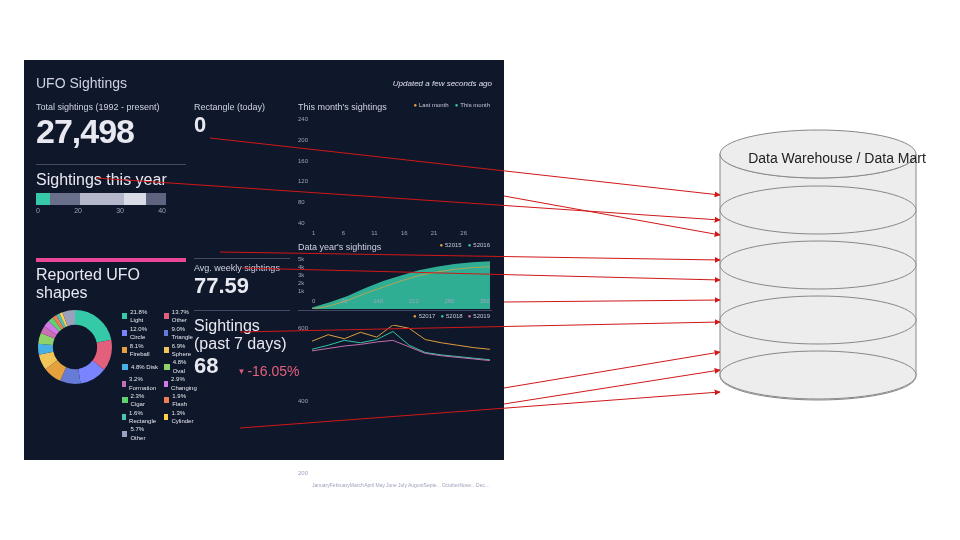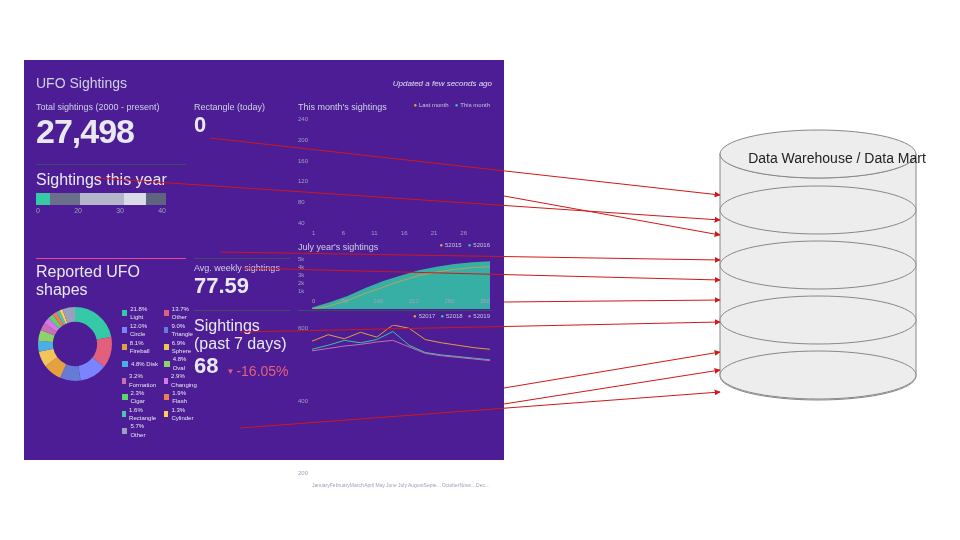--- a/index.html
+++ b/index.html
@@ -12,21 +12,21 @@
     overflow: hidden;
   }
 
   
   .dashboard {
     position: absolute;
     left: 24px;
     top: 60px;
     width: 480px;
     height: 400px;
-    background: #4c1d95;
+    background: #0f172a;
     color: #e8e9f0;
     padding: 10px 12px;
     display: grid;
     grid-template-columns: 150px 96px 1fr;
     grid-template-rows: 26px 56px 20px 46px 10px 46px 110px 64px;
     gap: 6px 8px;
   }
   .title-row { grid-column: 1 / span 3; grid-row: 1; display:flex; align-items:center; justify-content:space-between;}
   .dash-title { font-size: 14px; font-weight: 400; color:#cfd2e2; }
   .updated { font-size: 8px; font-style: italic; color:#dfe0ee; }
@@ -43,21 +43,21 @@
   
   .year-block { grid-column: 1; grid-row: 3 / span 2; border-top:1px solid #444966; padding-top:6px;}
   .minibar { display:flex; height:12px; width:130px; margin-top:4px; gap:0;}
   .minibar span { display:block; height:100%; }
   .minibar-scale { display:flex; justify-content:space-between; font-size:7px; color:#9ea2bc; margin-top:2px; width:130px;}
 
   .avg-daily  { grid-column:2; grid-row:4; border-top:1px solid #444966; padding-top:4px;}
   .avg-weekly { grid-column:2; grid-row:6; border-top:1px solid #444966; padding-top:4px;}
 
   
-  .shapes-block { grid-column: 1; grid-row: 6 / span 2; border-top:1px solid #ec4899; padding-top:4px;}
+  .shapes-block { grid-column: 1; grid-row: 6 / span 2; border-top:4px solid #ec4899; padding-top:4px;}
   .shapes-body { display:flex; gap:8px; margin-top:6px;}
   .donut svg { width: 78px; height:78px; }
   .legend { display:grid; grid-template-columns:auto auto; gap:0 6px; font-size:6px; line-height:1.4;}
   .lg-item { display:flex; align-items:center; gap:3px;}
   .lg-sw { width:6px; height:6px;}
 
   
   .bar-card { grid-column:3; grid-row:2 / span 3; position:relative; }
   .bar-legend { position:absolute; top:0; right:2px; font-size:6px; color:#c7c9da; display:flex; gap:6px;}
   .bar-legend span::before{content:"●"; margin-right:2px;}
@@ -77,21 +77,21 @@
   .area-legend { position:absolute; top:0; right:2px; font-size:6px; color:#c7c9da; display:flex; gap:6px;}
   .area-legend span::before{content:"●"; margin-right:2px;}
   .area-legend .s1::before{color:#e5a13d;}
   .area-legend .s2::before{color:#35c9a7;}
   .area-svg { position:absolute; left:14px; right:2px; top:14px; bottom:10px;}
   .area-x { position:absolute; left:14px; right:2px; bottom:0; display:flex; justify-content:space-between; font-size:6px; color:#9ea2bc;}
   .area-y { position:absolute; left:0; top:14px; bottom:10px; font-size:6px; color:#9ea2bc; display:flex; flex-direction:column; justify-content:space-between;}
 
   
   .past7 { grid-column:2; grid-row:7 / span 2; border-top:1px solid #444966; padding-top:6px;}
-  .past7 .valrow { display:flex; align-items:flex-end; gap:8px;}
+  .past7 .valrow { display:flex; align-items:flex-end; gap:19px;}
   .past7 .value { font-size:22px; font-weight:700;}
   .delta { font-size:14px; color:#e3607c; display:flex; align-items:center; gap:2px;}
   .delta::before { content:"▼"; font-size:8px;}
 
   
   .line-card { grid-column:3; grid-row:7 / span 2; position:relative; border-top:1px solid #444966; padding-top:2px;}
   .line-legend { position:absolute; top:2px; right:2px; font-size:6px; color:#c7c9da; display:flex; gap:5px;}
   .line-legend span::before{content:"●"; margin-right:2px;}
   .line-legend .y17::before{color:#e5a13d;}
   .line-legend .y18::before{color:#35c9a7;}
@@ -118,21 +118,21 @@
 </head>
 <body>
 
 <div class="dashboard">
   <div class="title-row">
     <div class="dash-title">UFO Sightings</div>
     <div class="updated">Updated a few seconds ago</div>
   </div>
 
   <div class="metric-lg">
-    <div class="label">Total sightings (2000 - present)</div>
+    <div class="label">Total sightings (1992 - present)</div>
     <div class="value">27,498</div>
   </div>
 
   <div class="metric metric-today">
     <div class="label">Rectangle (today)</div>
     <div class="value">0</div>
   </div>
 
   <div class="bar-card">
     <div class="chart-title">This month's sightings</div>
@@ -292,21 +292,21 @@
     <div class="minibar-scale">
         <span>0</span>
         <span>20</span>
         <span>30</span>
         <span>40</span>
       </div>
   </div>
 
 
   <div class="area-card">
-    <div class="chart-title">July year's sightings</div>
+    <div class="chart-title">Data year's sightings</div>
     <div class="area-legend">
       <span class="s1">52015</span>
       <span class="s2">52016</span>
     </div>
     <div class="area-y">
         <div>5k</div>
         <div>4k</div>
         <div>3k</div>
         <div>2k</div>
         <div>1k</div>

